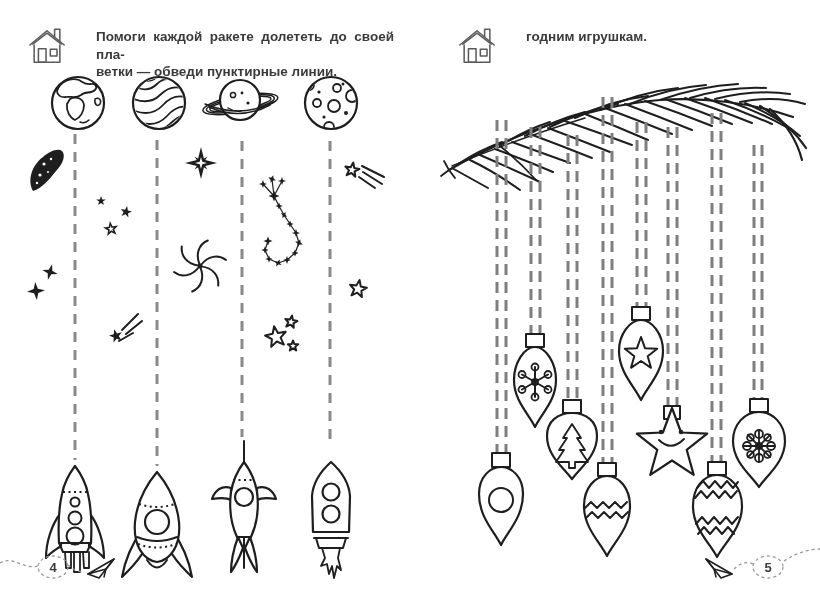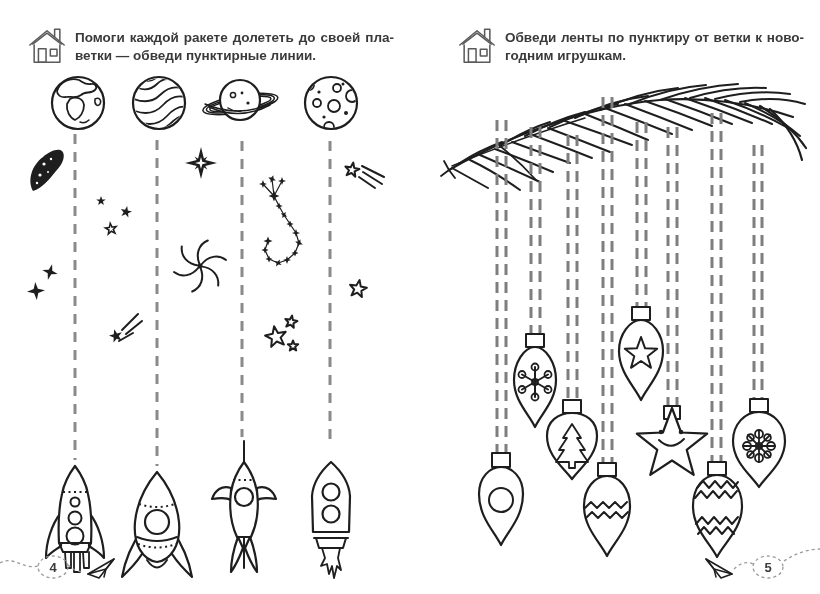--- a/index.html
+++ b/index.html
@@ -1,18 +1,18 @@
 <!DOCTYPE html>
 <html><head>
 <meta charset="utf-8">
 <style>
   html,body{margin:0;padding:0;background:#fff;}
   .canvas{position:relative;width:820px;height:594px;background:#fff;overflow:hidden;
           font-family:"Liberation Sans",sans-serif;}
-  .header{position:absolute;display:flex;gap:7px;align-items:center;}
+  .header{position:absolute;display:flex;gap:28px;align-items:flex-start;}
   .header.left{left:26px;top:25px;width:368px;}
   .header.right{left:456px;top:25px;width:348px;}
   .instr{flex:1;font:600 13.5px/17.5px "Liberation Sans",sans-serif;color:#3a3a3a;margin-top:3px;}
   .l1{text-align:justify;text-align-last:justify;}
   .l2{text-align:left;}
   svg.art{position:absolute;left:0;top:0;}
   
   .s15{stroke:#1e1e1e;stroke-width:1.5;fill:none;stroke-linecap:round;stroke-linejoin:round}
   .s18{stroke:#1e1e1e;stroke-width:1.8;fill:none;stroke-linecap:round;stroke-linejoin:round}
   .s2 {stroke:#1e1e1e;stroke-width:2;fill:none;stroke-linecap:round;stroke-linejoin:round}
@@ -51,21 +51,20 @@
   <div class="header right">
     <svg width="42" height="40" viewBox="0 0 44 42">
       <path class="house" d="M4,21 L22,6 L40,21"></path>
       <path class="house" d="M7,20 L22,8.5 L37,20"></path>
       <path class="house" d="M30,12 L30,4.5 L35.5,4.5 L35.5,16.5"></path>
       <path class="house" d="M8.5,21 L8.5,39 L35.5,39 L35.5,21"></path>
       <rect class="house" x="13" y="25" width="8" height="14"></rect>
       <rect class="house" x="25.5" y="25.5" width="7" height="7"></rect>
     </svg>
     <div class="instr">
-      <div class="l1">Обведи ленты по пунктиру от ветки к ново-</div>
       <div class="l2">годним игрушкам.</div>
     </div>
   </div>
 
   <svg class="art" width="820" height="594" viewBox="0 0 820 594">
     <defs>
       <clipPath id="mclip">
           <circle cx="331" cy="103" r="24.8"></circle>
         </clipPath>
       <clipPath id="sclip">

